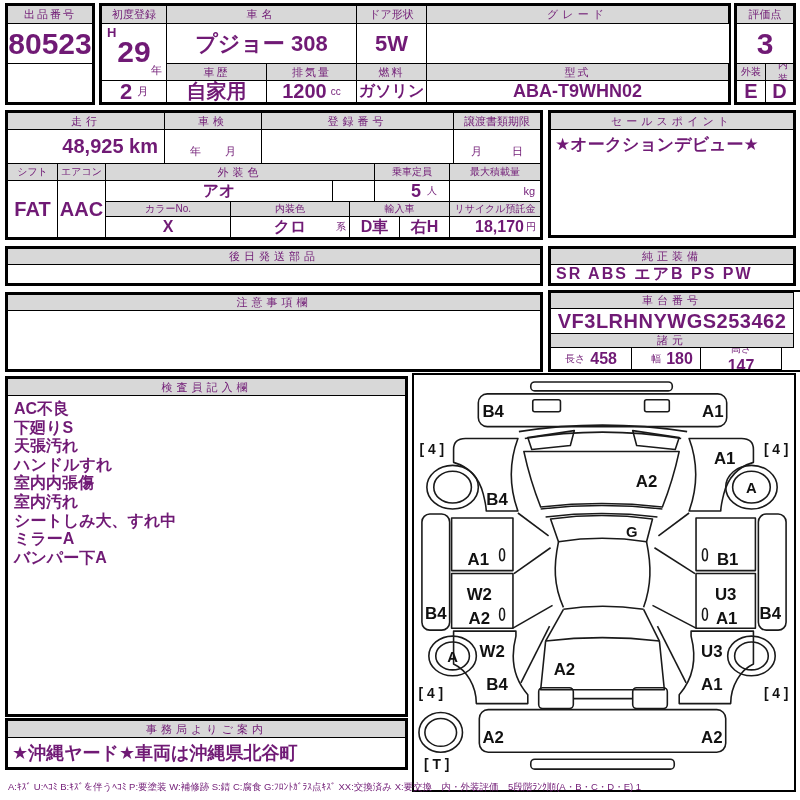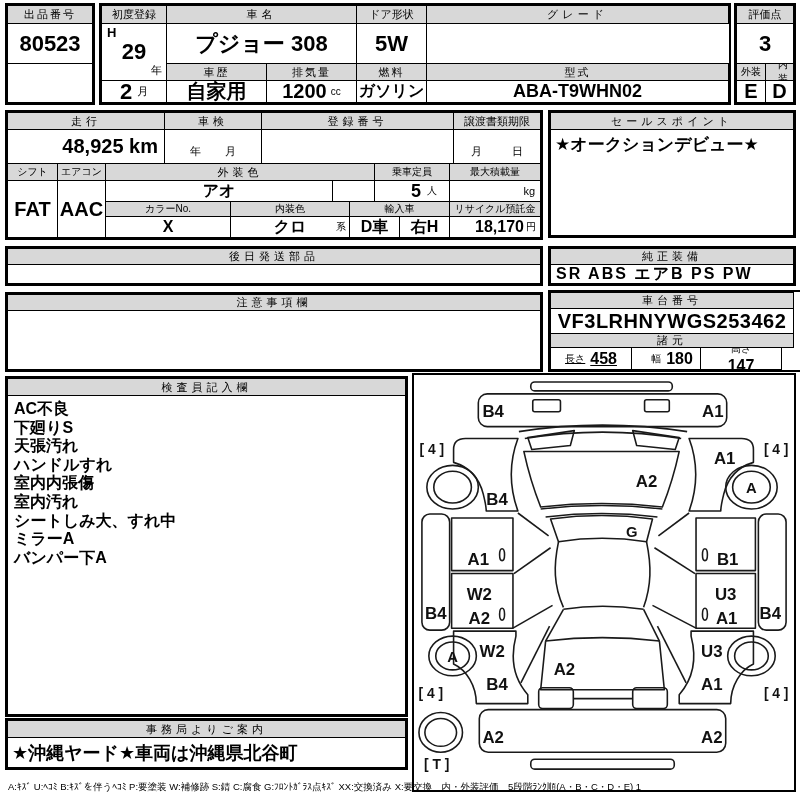--- a/index.html
+++ b/index.html
@@ -1,25 +1,25 @@
 <!DOCTYPE html>
 <html><head>
 <meta charset="utf-8">
 <style>
   html,body{margin:0;padding:0;background:#fff;}
-  #sheet{position:relative;width:800px;height:800px;background:#fff;color:#000000;
+  #sheet{position:relative;width:800px;height:800px;background:#fff;color:#701a75;
          font-family:"Liberation Sans","DejaVu Sans",sans-serif;overflow:hidden;}
   .box{position:absolute;box-sizing:border-box;border:2px solid #000;background:#fff;}
   .cell{position:absolute;box-sizing:border-box;border:1px solid #000;display:flex;
         align-items:center;justify-content:center;overflow:hidden;background:#fff;}
   .hdr{background:#d8d8d8;font-size:11px;}
   .ls2{letter-spacing:2px;}
   .ls4{letter-spacing:4px;}
   .f10{font-size:10px;letter-spacing:0;}
-  .v26{font-size:22px;font-weight:bold;}
+  .v26{font-size:30px;font-weight:bold;}
   .v24{font-size:24px;font-weight:bold;}
   .v22{font-size:22px;font-weight:bold;}
   .v20{font-size:20px;font-weight:bold;}
   .v18{font-size:18px;font-weight:bold;}
   .v16{font-size:16px;font-weight:bold;}
   .u11{font-size:11px;font-weight:normal;}
   .u10{font-size:10px;font-weight:normal;}
   .right{justify-content:flex-end;}
   .left{justify-content:flex-start;}
   .topleft{align-items:flex-start;justify-content:flex-start;}
@@ -151,21 +151,21 @@
 
   <div class="box" style="left:5px;top:292px;width:538px;height:80px;">
     <div class="cell hdr ls4" style="left:0;top:0;width:534px;height:17px;">注意事項欄</div>
     <div class="cell topleft" style="left:0;top:16px;width:534px;height:60px;"></div>
   </div>
 
   <div class="box" style="left:548px;top:290px;width:268px;height:82px;">
     <div class="cell hdr ls4" style="left:0;top:0;width:244px;height:17px;">車台番号</div>
     <div class="cell v20" style="left:0;top:16px;width:244px;height:26px;letter-spacing:0.5px;">VF3LRHNYWGS253462</div>
     <div class="cell hdr ls4" style="left:0;top:41px;width:244px;height:15px;">諸元</div>
-    <div class="cell" style="left:0;top:55px;width:82px;height:23px;gap:5px;text-decoration:underline;">
+    <div class="cell" style="left:0;top:55px;width:82px;height:23px;gap:5px;">
       <span class="u10">長さ</span>
       <span class="v16">458</span>
     </div>
     <div class="cell" style="left:81px;top:55px;width:82px;height:23px;gap:5px;">
       <span class="u10">幅</span>
       <span class="v16">180</span>
     </div>
     <div class="cell" style="left:150px;top:55px;width:82px;height:23px;gap:1px;flex-direction:column;">
       <span class="u10">高さ</span>
       <span class="v16">147</span>

